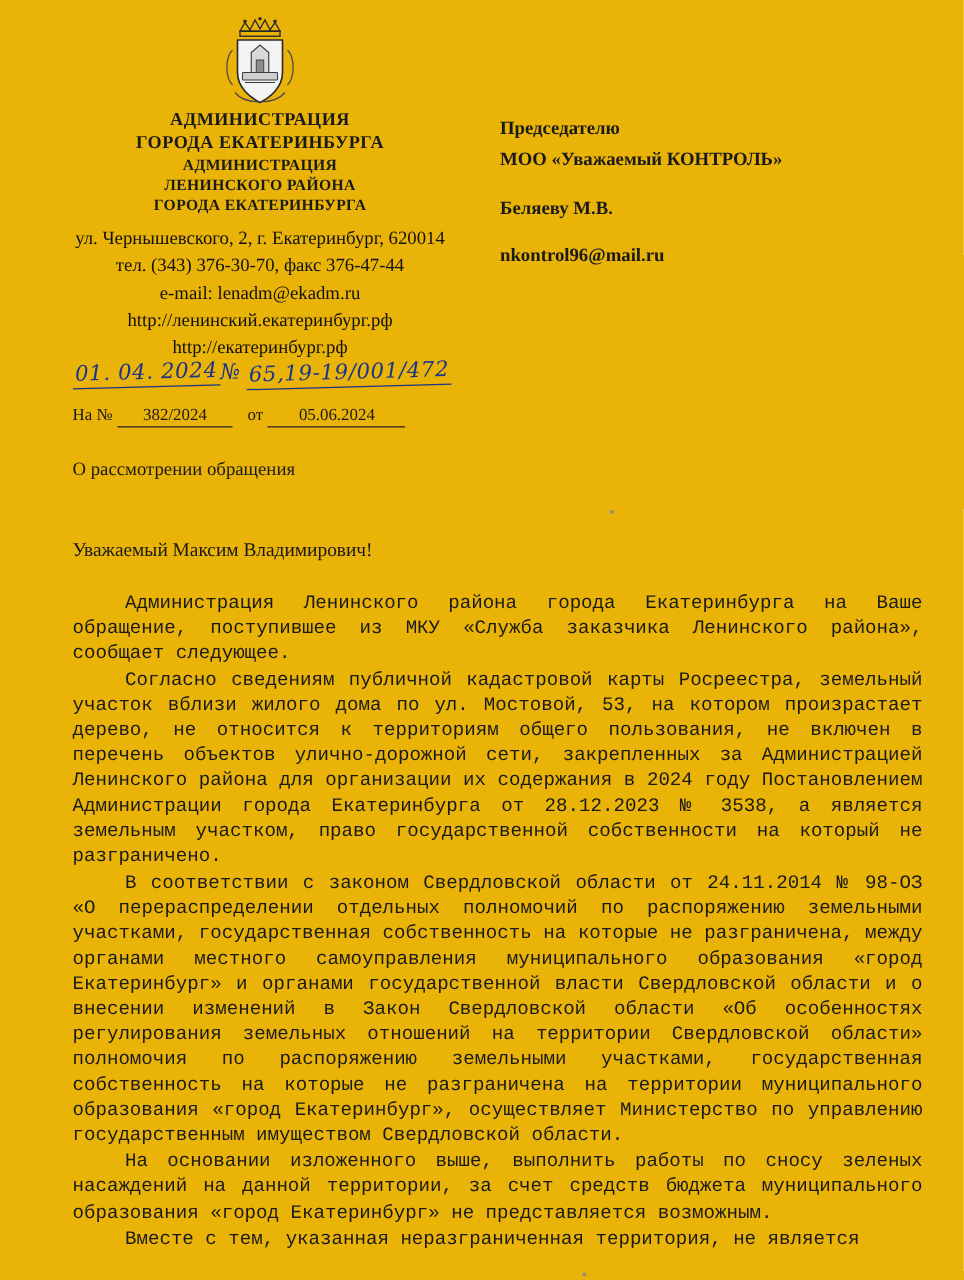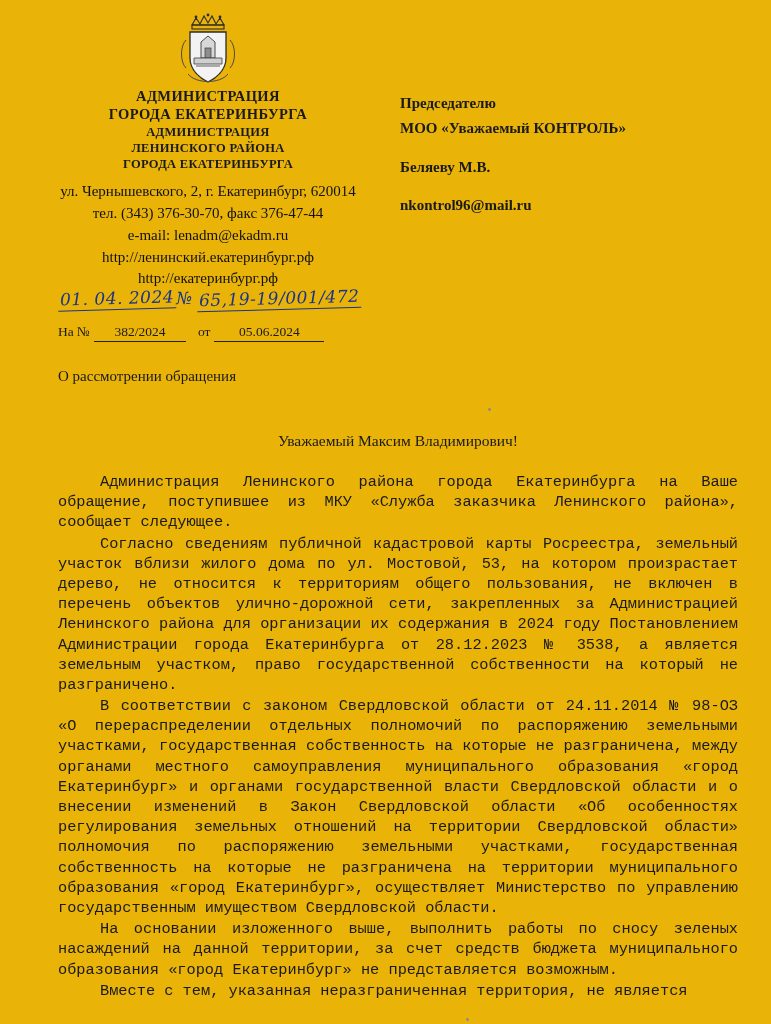--- a/index.html
+++ b/index.html
@@ -123,21 +123,21 @@
     top: 368px;
     font-size: 15px;
   }
 
   
   .salutation {
     position: absolute;
     left: 58px;
     top: 432px;
     width: 680px;
-    text-align: center;
+    text-align: left;
     font-size: 15.5px;
   }
   .body-text {
     position: absolute;
     left: 58px;
     top: 472px;
     width: 680px;
     font-size: 15.3px;
     line-height: 1.32;
     text-align: justify;

